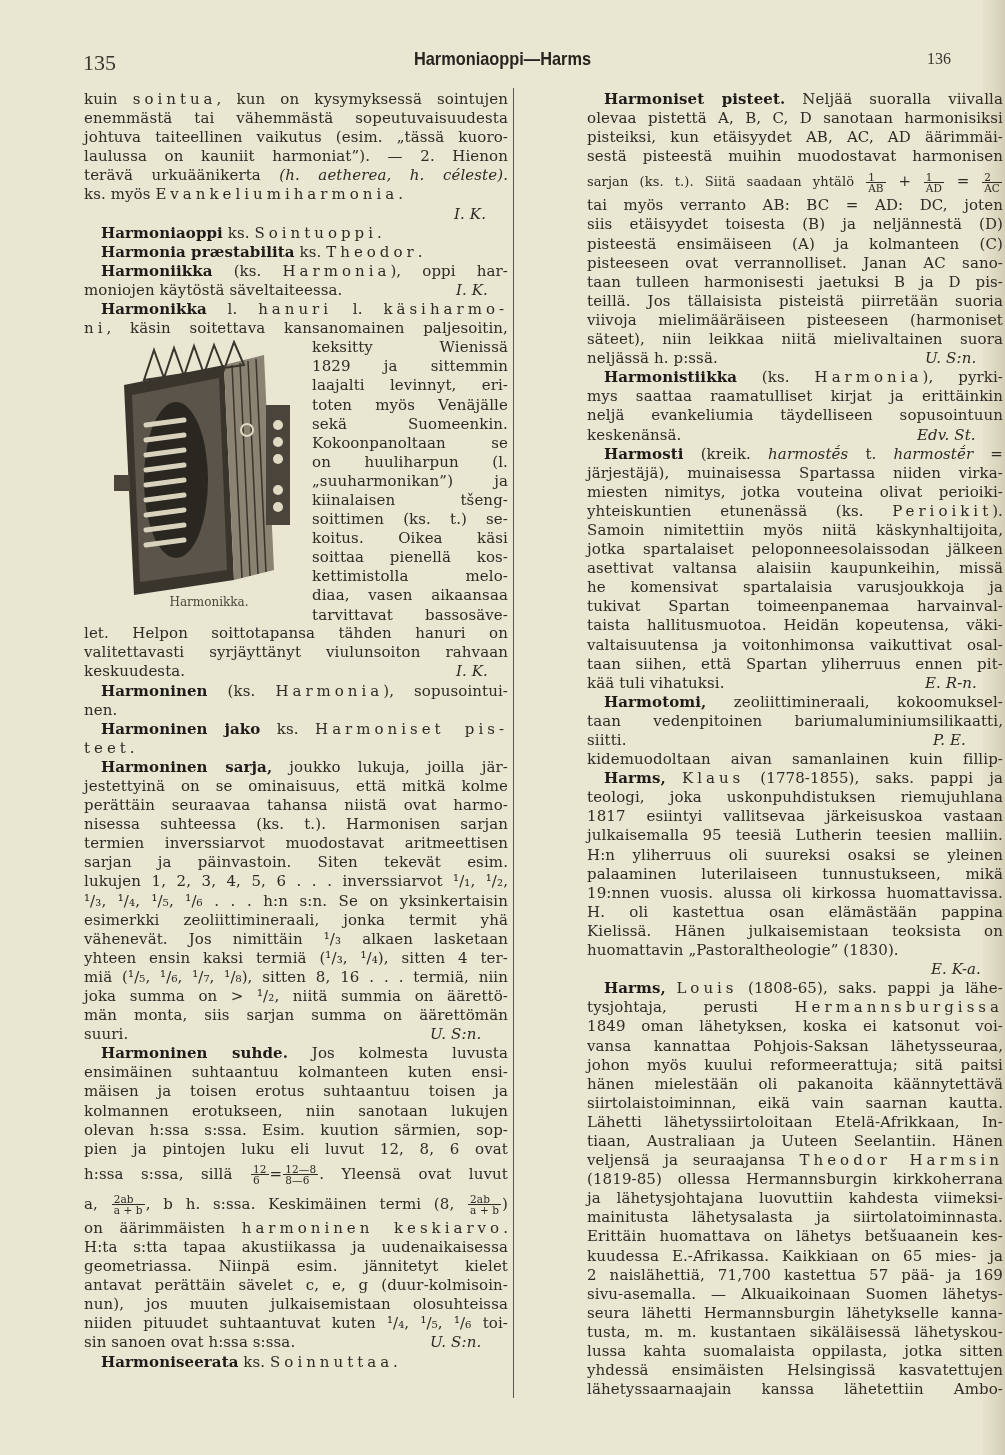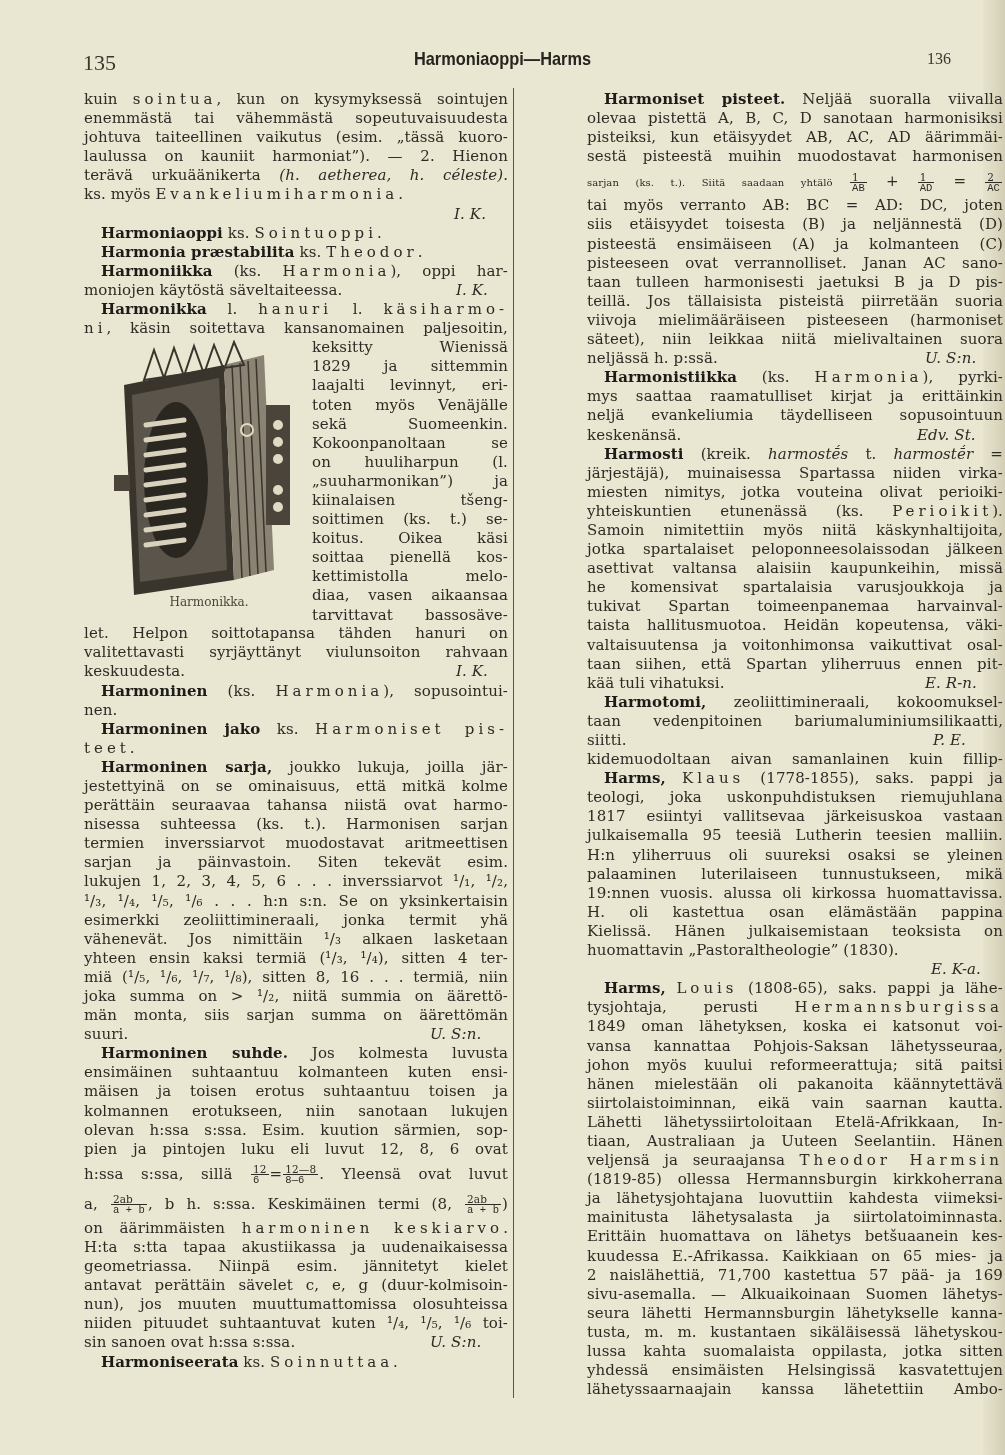--- a/index.html
+++ b/index.html
@@ -39,21 +39,21 @@
   .it { font-style:italic; }
   .figure-wrap { position:relative; height:286px; }
   .figure {
     position:absolute; left:0; top:2px; width:210px; height:260px;
   }
   .fig-caption { position:absolute; left:0; top:257px; width:230px; text-align:center; padding-left:10px; font-size:12px; color:#4a463c; }
   .fig-text { position:absolute; left:228px; top:0; width:196px; }
   .fig-text .line { font-size:15px; }
   .frac { display:inline-block; vertical-align:middle; text-align:center; font-size:10.5px; line-height:10px; margin:0 1px; }
   .frac .num { display:block; border-bottom:1px solid #2e2b25; padding:0 2px; }
-  .frac .den { display:block; padding:0 2px;font-family:Liberation Mono, monospace; }
+  .frac .den { display:block; padding:0 2px; }
   .tall { height:30px; line-height:30px; }
 </style>
 </head>
 <body>
 
 <div class="page-edge"></div>
 
 <div class="header">
   <span class="pnum-left">135</span>
   <div class="running-title">Harmoniaoppi—Harms</div>
@@ -163,33 +163,33 @@
   <div class="line">mäisen ja toisen erotus suhtaantuu toisen ja</div>
   <div class="line">kolmannen erotukseen, niin sanotaan lukujen</div>
   <div class="line">olevan h:ssa s:ssa. Esim. kuution särmien, sop-</div>
   <div class="line">pien ja pintojen luku eli luvut 12, 8, 6 ovat</div>
   <div class="line tall"><span>h:ssa s:ssa, sillä </span><span class="frac"><span class="num">12</span><span class="den">6</span></span><span>=</span><span class="frac"><span class="num">12—8</span><span class="den">8—6</span></span><span>. Yleensä ovat luvut</span></div>
   <div class="line tall"><span>a, </span><span class="frac"><span class="num">2ab</span><span class="den">a + b</span></span><span>, b h. s:ssa. Keskimäinen termi (8, </span><span class="frac"><span class="num">2ab</span><span class="den">a + b</span></span><span>)</span></div>
   <div class="line"><span>on äärimmäisten </span><span class="sp">harmoninen keskiarvo</span><span>.</span></div>
   <div class="line">H:ta s:tta tapaa akustiikassa ja uudenaikaisessa</div>
   <div class="line">geometriassa. Niinpä esim. jännitetyt kielet</div>
   <div class="line">antavat perättäin sävelet c, e, g (duur-kolmisoin-</div>
-  <div class="line">nun), jos muuten muuttumattomissa olosuhteissa</div>
+  <div class="line">nun), jos muuten julkaisemistaan olosuhteissa</div>
   <div class="line">niiden pituudet suhtaantuvat kuten ¹/₄, ¹/₅, ¹/₆ toi-</div>
   <div class="line last"><span>sin sanoen ovat h:ssa s:ssa.</span><span class="it" style="position:absolute;left:346px">U. S:n.</span></div>
 
   <div class="line last indent"><span class="lem">Harmoniseerata</span><span> ks. </span><span class="sp">Soinnuttaa</span><span>.</span></div>
 </div>
 
 <div class="col col-right">
   <div class="line indent"><span class="lem">Harmoniset pisteet.</span><span> Neljää suoralla viivalla</span></div>
   <div class="line">olevaa pistettä A, B, C, D sanotaan harmonisiksi</div>
   <div class="line">pisteiksi, kun etäisyydet AB, AC, AD äärimmäi-</div>
   <div class="line">sestä pisteestä muihin muodostavat harmonisen</div>
-  <div class="line tall"><span style="font-size:10px">sarjan (ks. t.). Siitä saadaan yhtälö </span><span class="frac"><span class="num">1</span><span class="den">AB</span></span><span> + </span><span class="frac"><span class="num">1</span><span class="den">AD</span></span><span> = </span><span class="frac"><span class="num">2</span><span class="den">AC</span></span></div>
+  <div class="line tall"><span style="font-size:13px">sarjan (ks. t.). Siitä saadaan yhtälö </span><span class="frac"><span class="num">1</span><span class="den">AB</span></span><span> + </span><span class="frac"><span class="num">1</span><span class="den">AD</span></span><span> = </span><span class="frac"><span class="num">2</span><span class="den">AC</span></span></div>
   <div class="line">tai myös verranto AB: BC = AD: DC, joten</div>
   <div class="line">siis etäisyydet toisesta (B) ja neljännestä (D)</div>
   <div class="line">pisteestä ensimäiseen (A) ja kolmanteen (C)</div>
   <div class="line">pisteeseen ovat verrannolliset. Janan AC sano-</div>
   <div class="line">taan tulleen harmonisesti jaetuksi B ja D pis-</div>
   <div class="line">teillä. Jos tällaisista pisteistä piirretään suoria</div>
   <div class="line">viivoja mielimääräiseen pisteeseen (harmoniset</div>
   <div class="line">säteet), niin leikkaa niitä mielivaltainen suora</div>
   <div class="line last"><span>neljässä h. p:ssä.</span><span class="it" style="position:absolute;left:338px">U. S:n.</span></div>
 

